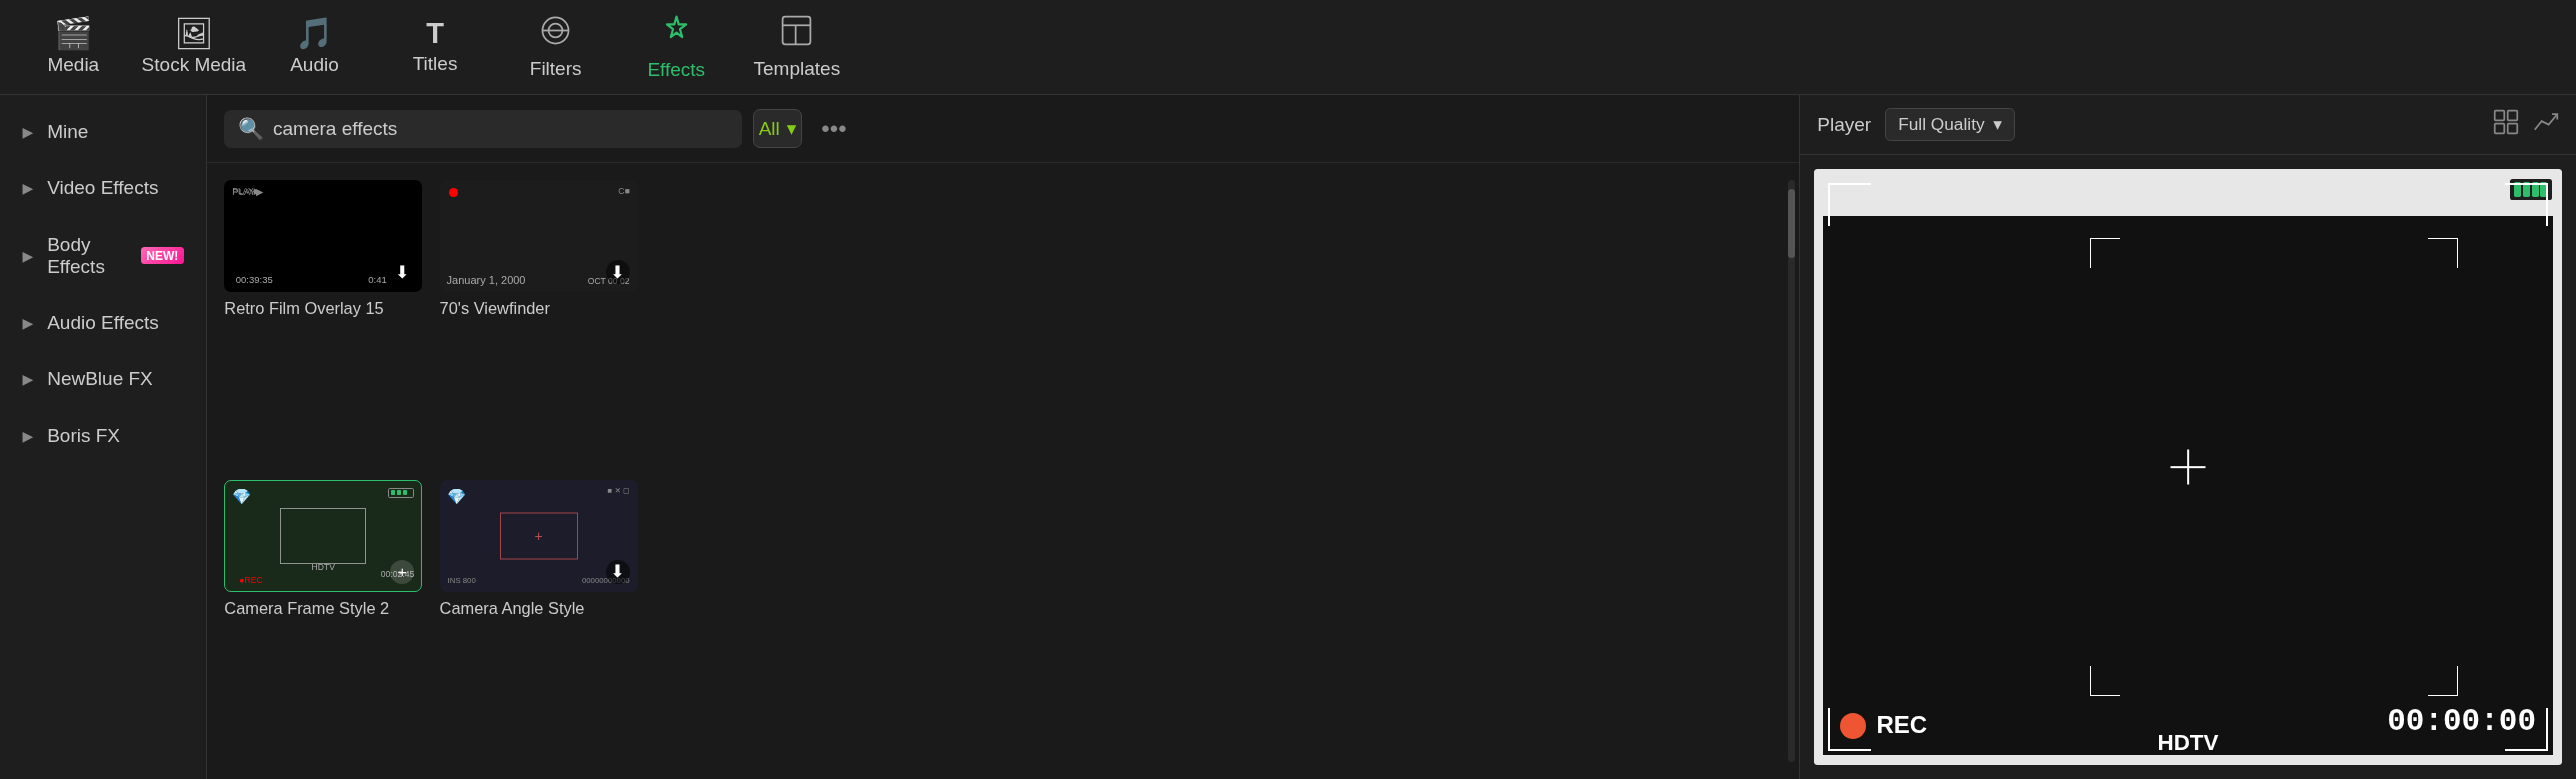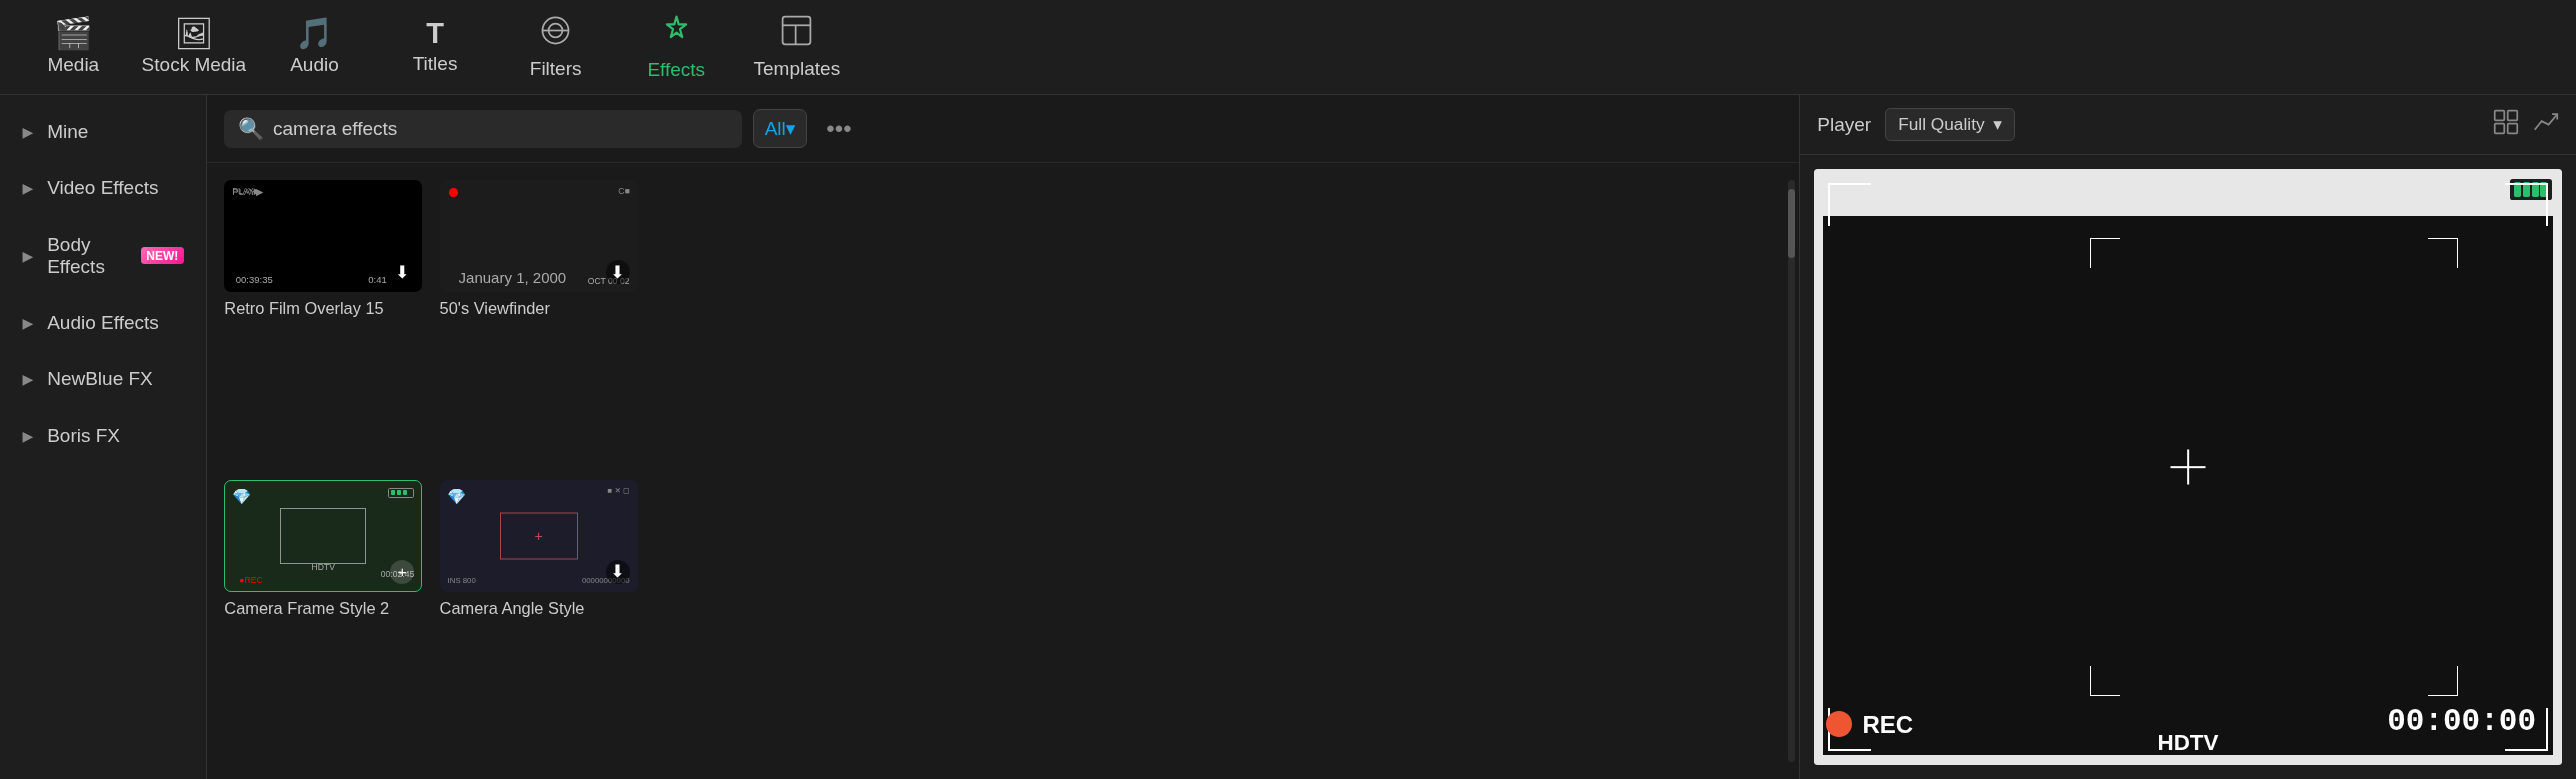--- a/index.html
+++ b/index.html
@@ -130,23 +130,24 @@
     .search-input-wrap .search-icon {
       color: #888;
       font-size: 21px;
     }
     .filter-btn {
       display: flex;
       align-items: center;
       background: #2a2a2a;
       border: 0.9px solid #444;
       border-radius: 7px;
-      padding: 7px 11px;
-      color: #0ea5e9;
+      padding: 7px 5px;
+      color: #84cc16;
       font-size: 19px;
+      gap: 7px;
       cursor: pointer;
     }
     .more-btn {
       background: none;
       border: none;
       color: #888;
       font-size: 24px;
       cursor: pointer;
       padding: 5.2px 8.6px;
     }
@@ -247,22 +248,22 @@
     .thumb-vf .vf-label {
       position: absolute;
       top: 5.2px;
       right: 7px;
       font-size: 8.6px;
       color: #888;
     }
     .thumb-vf .date-label {
       position: absolute;
       bottom: 5.2px;
-      left: 18px;
-      font-size: 15px;
+      left: 6px;
+      font-size: 11px;
       color: #aaa;
     }
     .thumb-vf .date-label2 {
       position: absolute;
       bottom: 5.2px;
       right: 7px;
       font-size: 8.6px;
       color: #aaa;
     }
 
@@ -498,23 +499,23 @@
       top: 10.4px;
       right: 10.4px;
       display: flex;
       align-items: center;
       gap: 1.7px;
     }
     
     .rec-indicator {
       position: absolute;
       bottom: 26px;
-      left: 12px;
-      display: flex;
-      align-items: flex-start;
+      left: 26px;
+      display: flex;
+      align-items: flex-end;
       gap: 10.4px;
     }
     .rec-dot {
       width: 26px;
       height: 26px;
       background: #e53;
       border-radius: 50%;
     }
     .rec-text {
       font-size: 24px;
@@ -683,21 +684,21 @@
         </div>
 
         <div class="effect-card">
           <div class="effect-thumb thumb-vf">
             <div class="dot-red"></div>
             <span class="vf-label">C■</span>
             <span class="date-label">January 1, 2000</span>
             <span class="date-label2">OCT 00 02</span>
             <span class="download-icon">⬇</span>
           </div>
-          <span class="effect-label">50's Viewfinder</span>
+          <span class="effect-label">70's Viewfinder</span>
         </div>
 
         <div class="effect-card">
           <div class="effect-thumb thumb-cam selected">
             <span class="gem">💎</span>
             <div class="battery" style="position:absolute;top:7px;right:7px;width:26px;height:10.4px;border:0.9px solid #888;border-radius:1.7px;display:flex;gap:1.7px;padding:1.7px;">
               <div style="width:4.3px;height:100%;background:#2dbe6c;border-radius:0.9px;"></div>
               <div style="width:4.3px;height:100%;background:#2dbe6c;border-radius:0.9px;"></div>
               <div style="width:4.3px;height:100%;background:#2dbe6c;border-radius:0.9px;"></div>
             </div>

